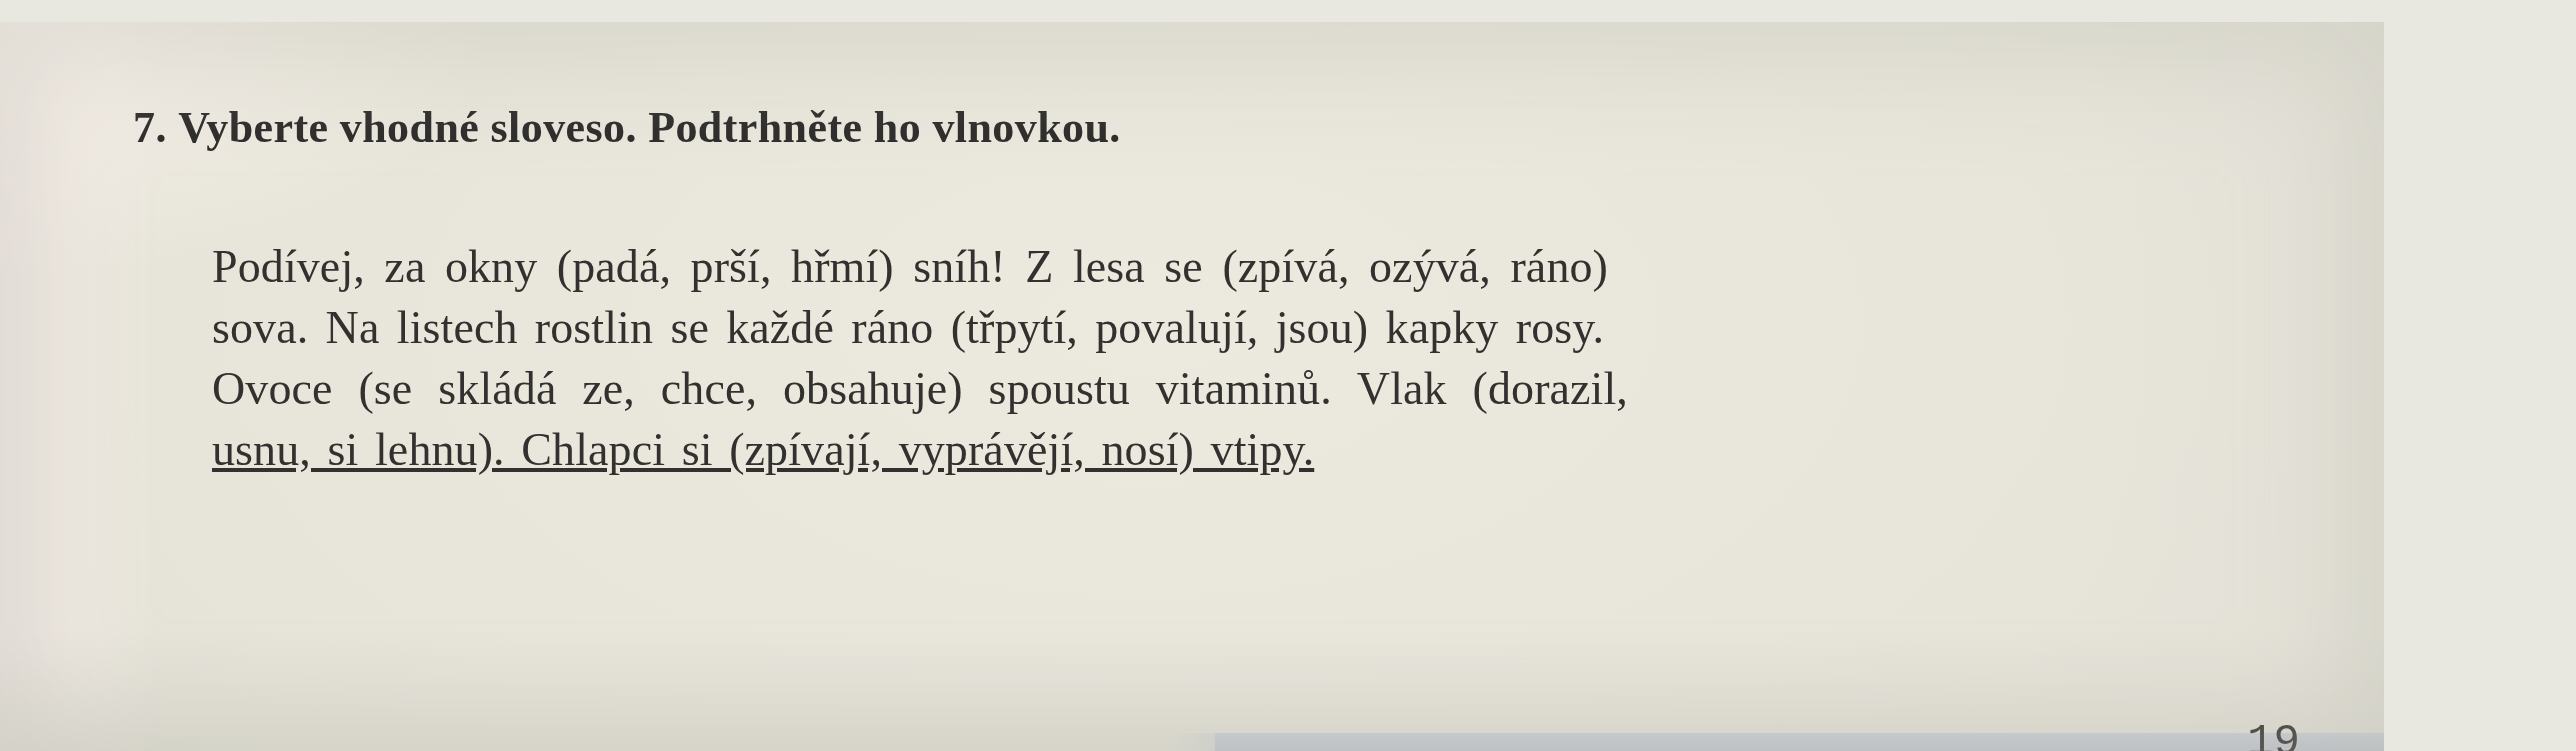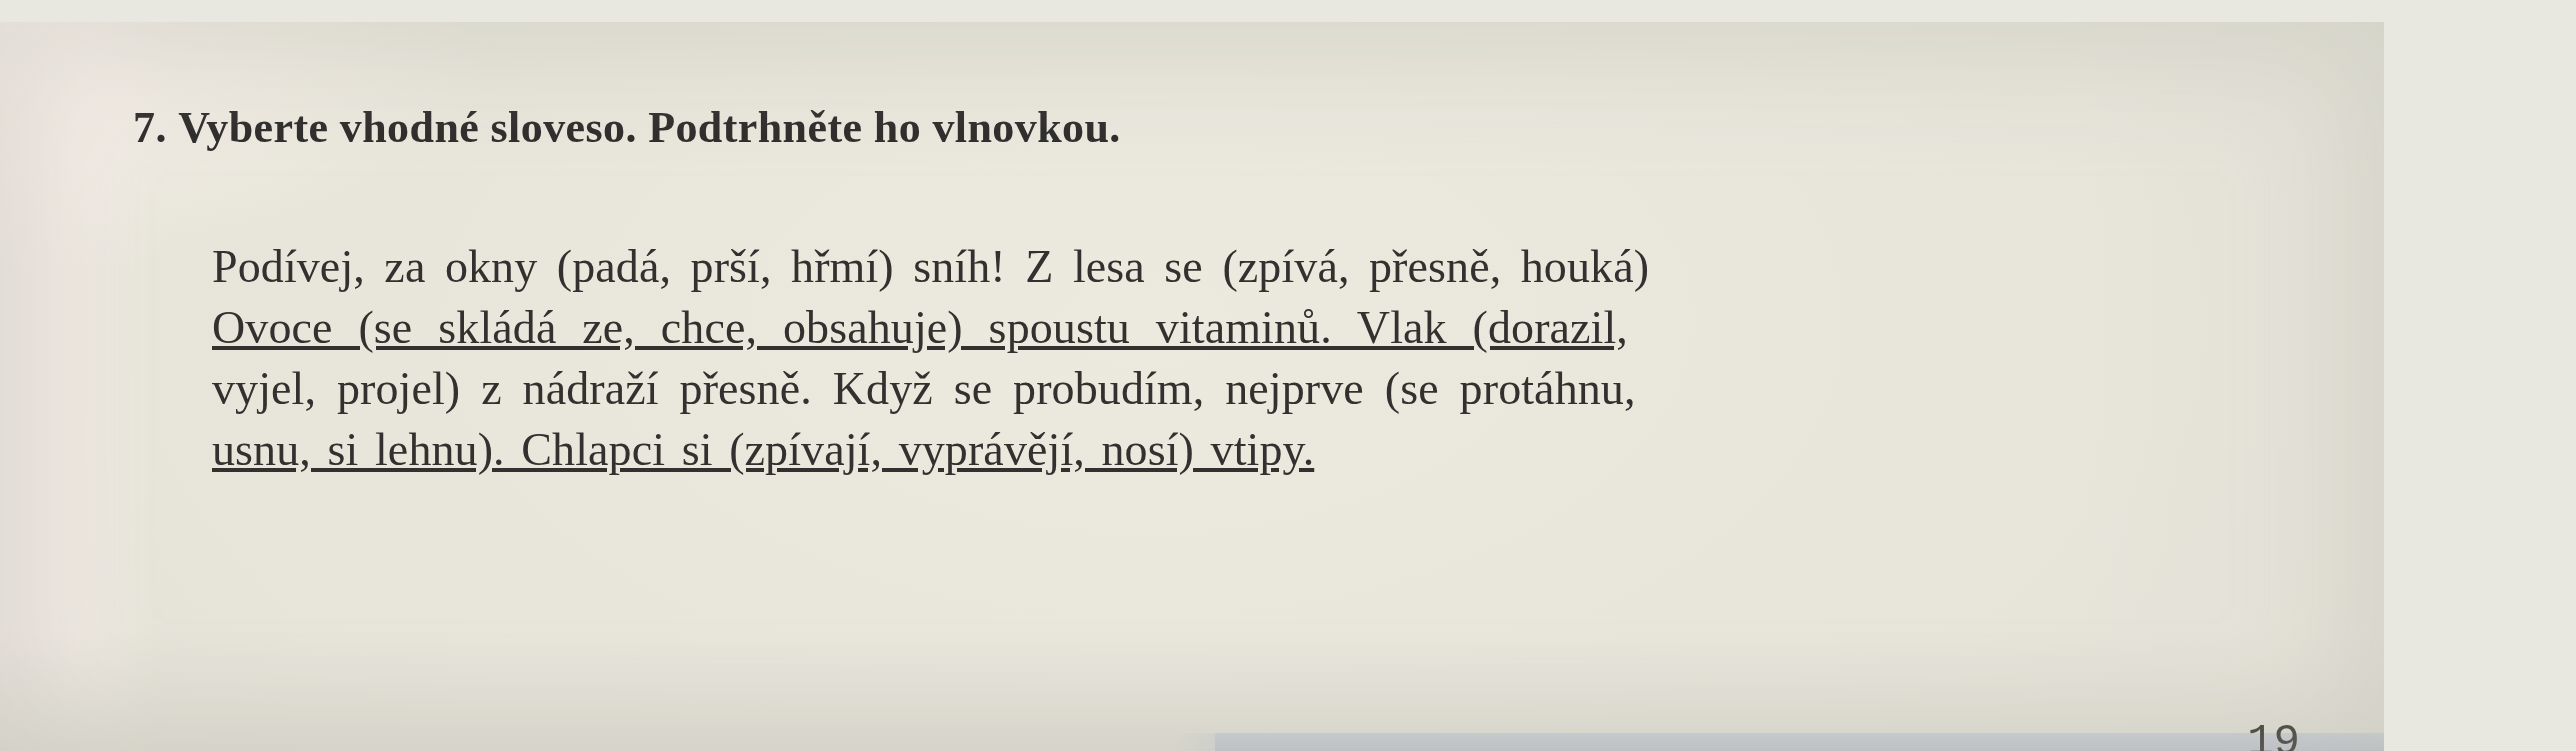--- a/index.html
+++ b/index.html
@@ -106,21 +106,21 @@
   }
 
   .line {
     white-space: nowrap;
     height: 61px;
     display: block;
   }
   
   .line-0 { letter-spacing: 0.1px; word-spacing: 7.9px; }
   .line-1 { letter-spacing: 0.1px; word-spacing: 5.7px; }
-  .line-2 { letter-spacing: 0.1px; word-spacing: 14.3px; text-decoration: underline; }
+  .line-2 { letter-spacing: 0.1px; word-spacing: 14.3px; }
   .line-3 { letter-spacing: 0.1px; word-spacing: 9.3px; }
   .line-4 { letter-spacing: 0.1px; word-spacing: 5px; text-decoration: underline; }
 
   .page-number {
     position: absolute;
     right: 84px;
     bottom: 5.7px;
     font-family: Liberation Mono, monospace;
     font-size: 44px;
     color: #3a3836;
@@ -144,23 +144,23 @@
   <div class="tint-right"></div>
   <div class="tint-bottom"></div>
 
   <div class="exercise">
 
     <div class="heading">
       <span class="num">7.</span><span>Vyberte vhodné sloveso. Podtrhněte ho vlnovkou.</span>
     </div>
 
     <div class="body-text">
-      <span class="line line-0">Podívej, za okny (padá, prší, hřmí) sníh! Z lesa se (zpívá, přesně, houká)</span>
+      <span class="line line-0">Podívej, za okny (padá, prší, hřmí) sníh! Z lesa se (zpívá, ozývá, ráno)</span>
+      <span class="line line-1">sova. Na listech rostlin se každé ráno (třpytí, povalují, jsou) kapky rosy.</span>
       <span class="line line-2">Ovoce (se skládá ze, chce, obsahuje) spoustu vitaminů. Vlak (dorazil,</span>
-      <span class="line line-3">vyjel, projel) z nádraží přesně. Když se probudím, nejprve (se protáhnu,</span>
       <span class="line line-4">usnu, si lehnu). Chlapci si (zpívají, vyprávějí, nosí) vtipy.</span>
     </div>
 
   </div>
 
   <div class="page-edge-band-soft"></div>
   <div class="page-edge-band"></div>
 
   <div class="page-number">19</div>
 

